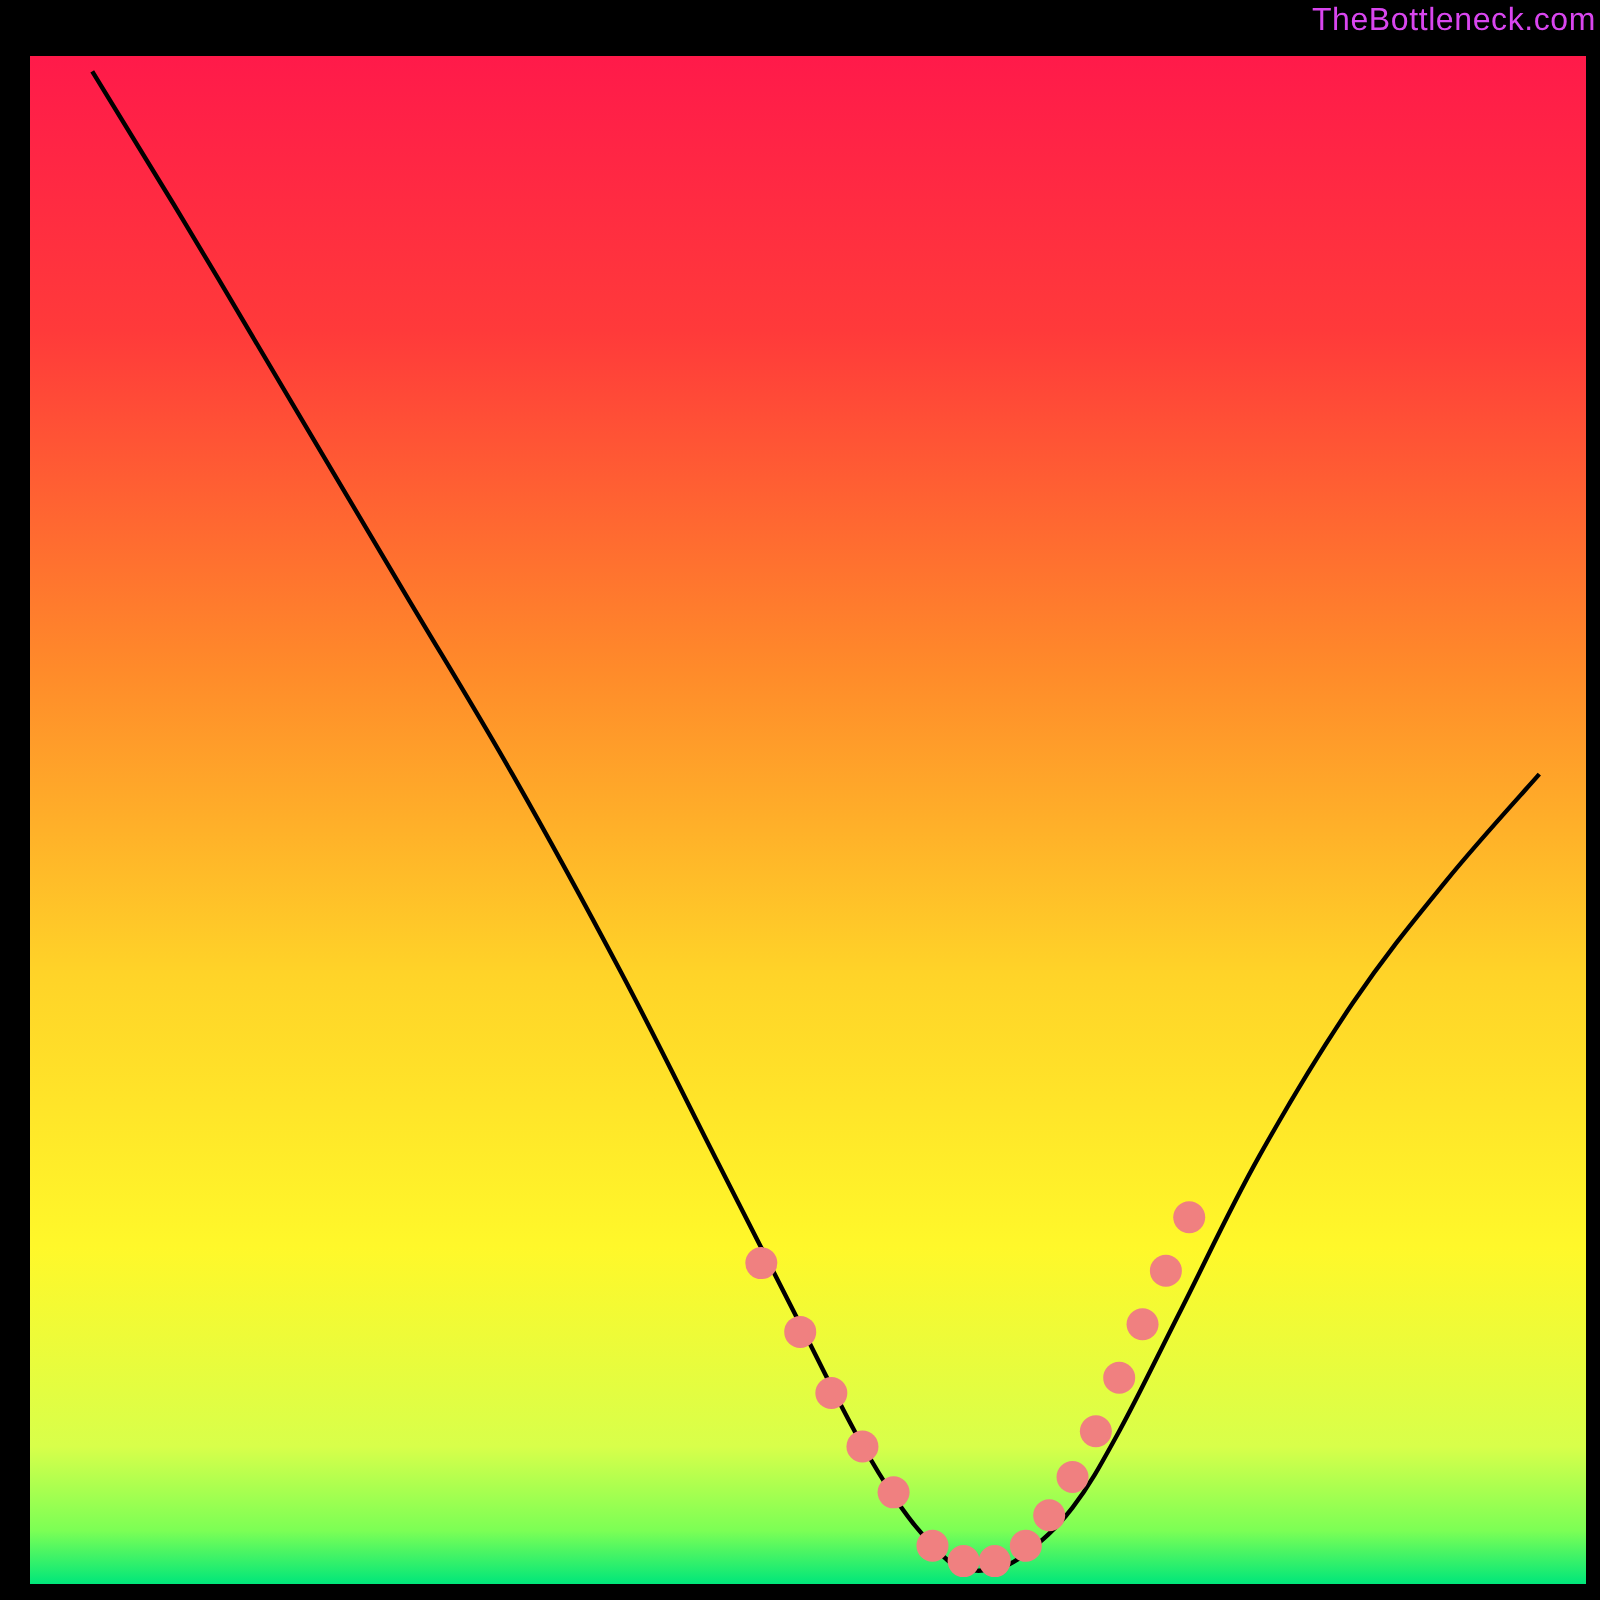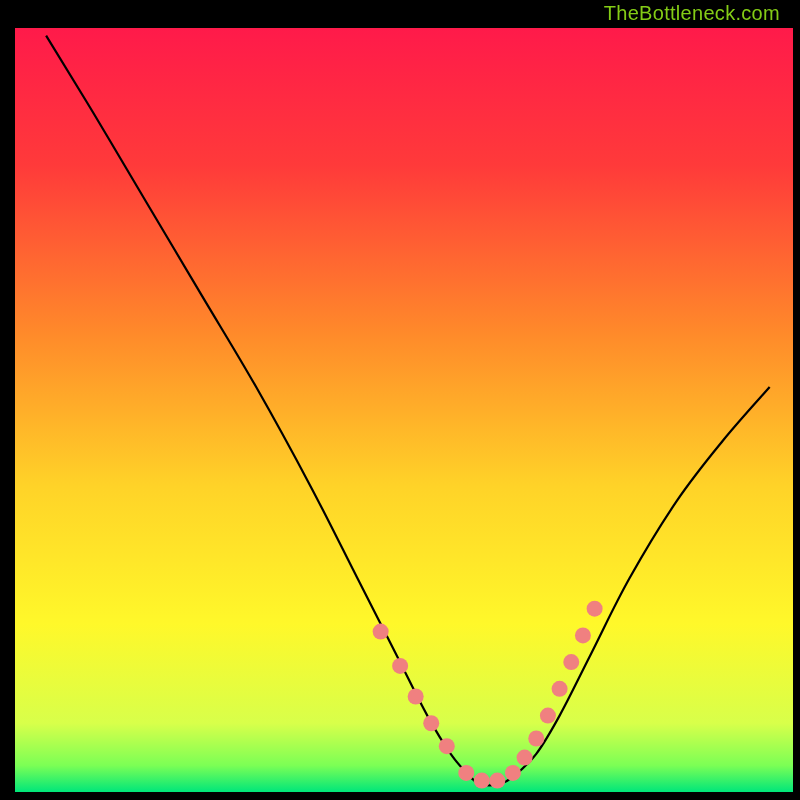--- a/index.html
+++ b/index.html
@@ -15,23 +15,23 @@
     position: absolute;
     left: 0;
     top: 0;
     width: 800px;
     height: 800px;
     box-sizing: border-box;
   }
   .watermark {
     position: absolute;
     top: 2px;
-    right: 20px;
-    color: #84cc16;
-    font-size: 20px;
+    right: 2px;
+    color: #d946ef;
+    font-size: 16px;
     font-weight: 500;
     letter-spacing: 0.3px;
     z-index: 100;
   }
   svg {
     display: block;
   }
 </style>
 </head>
 <body>

